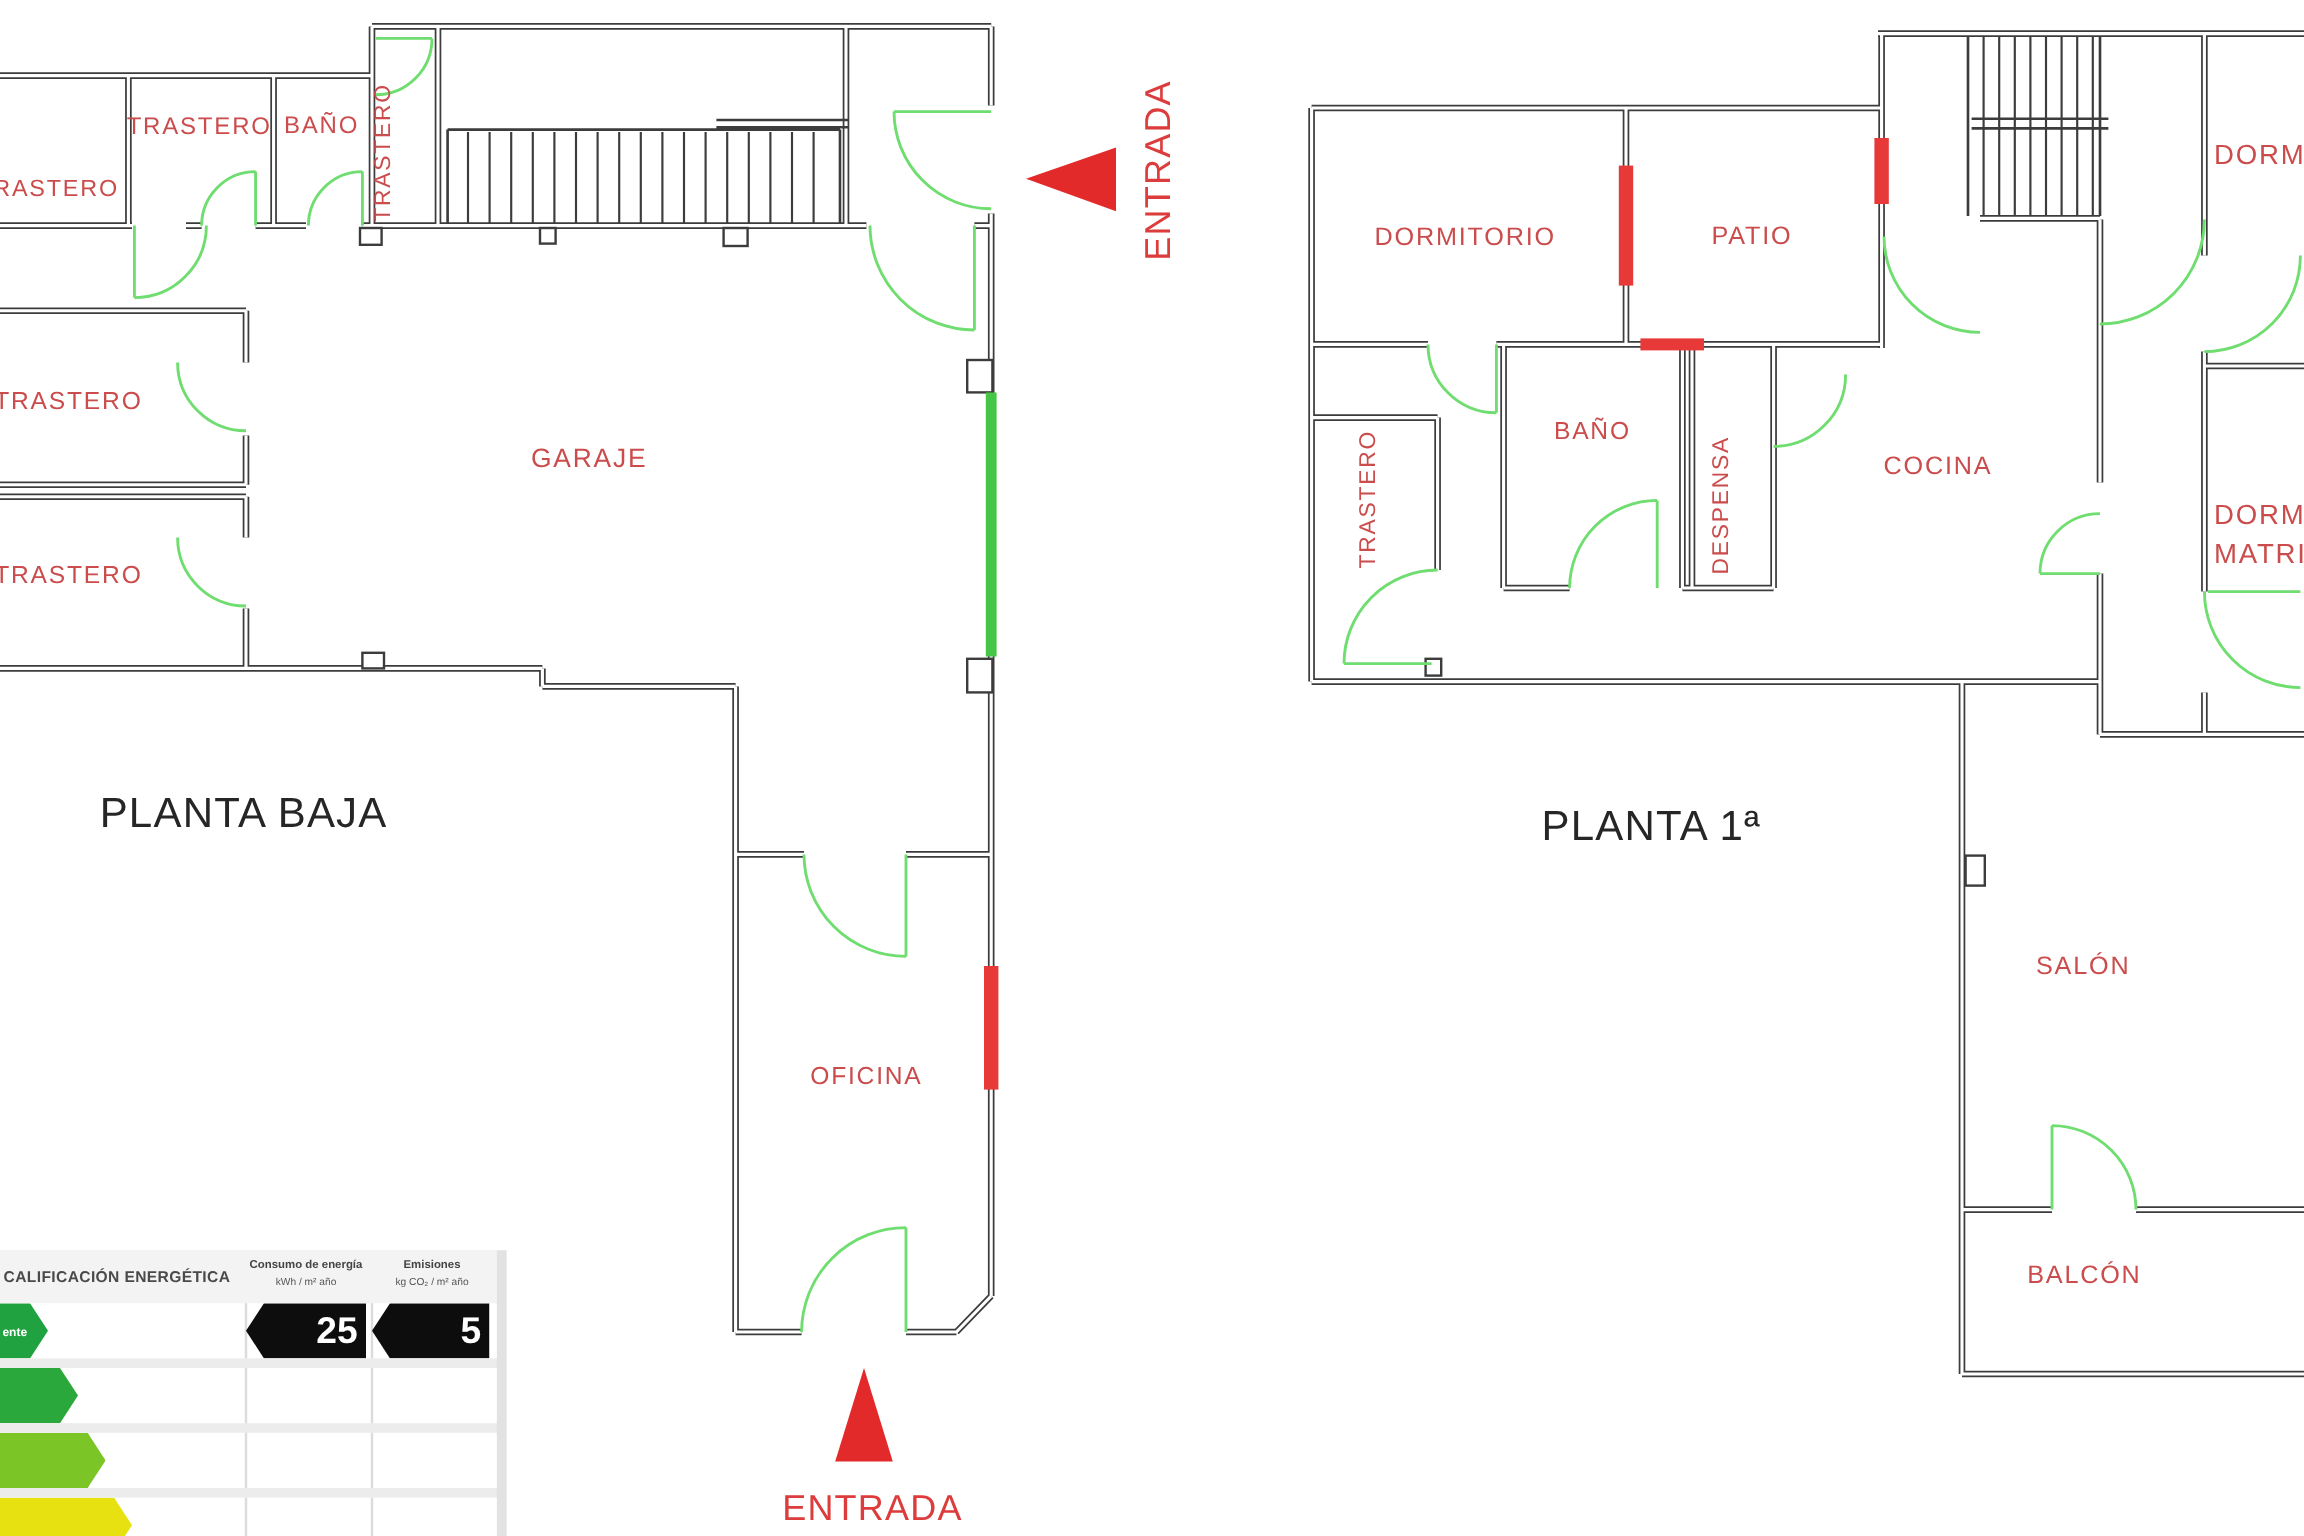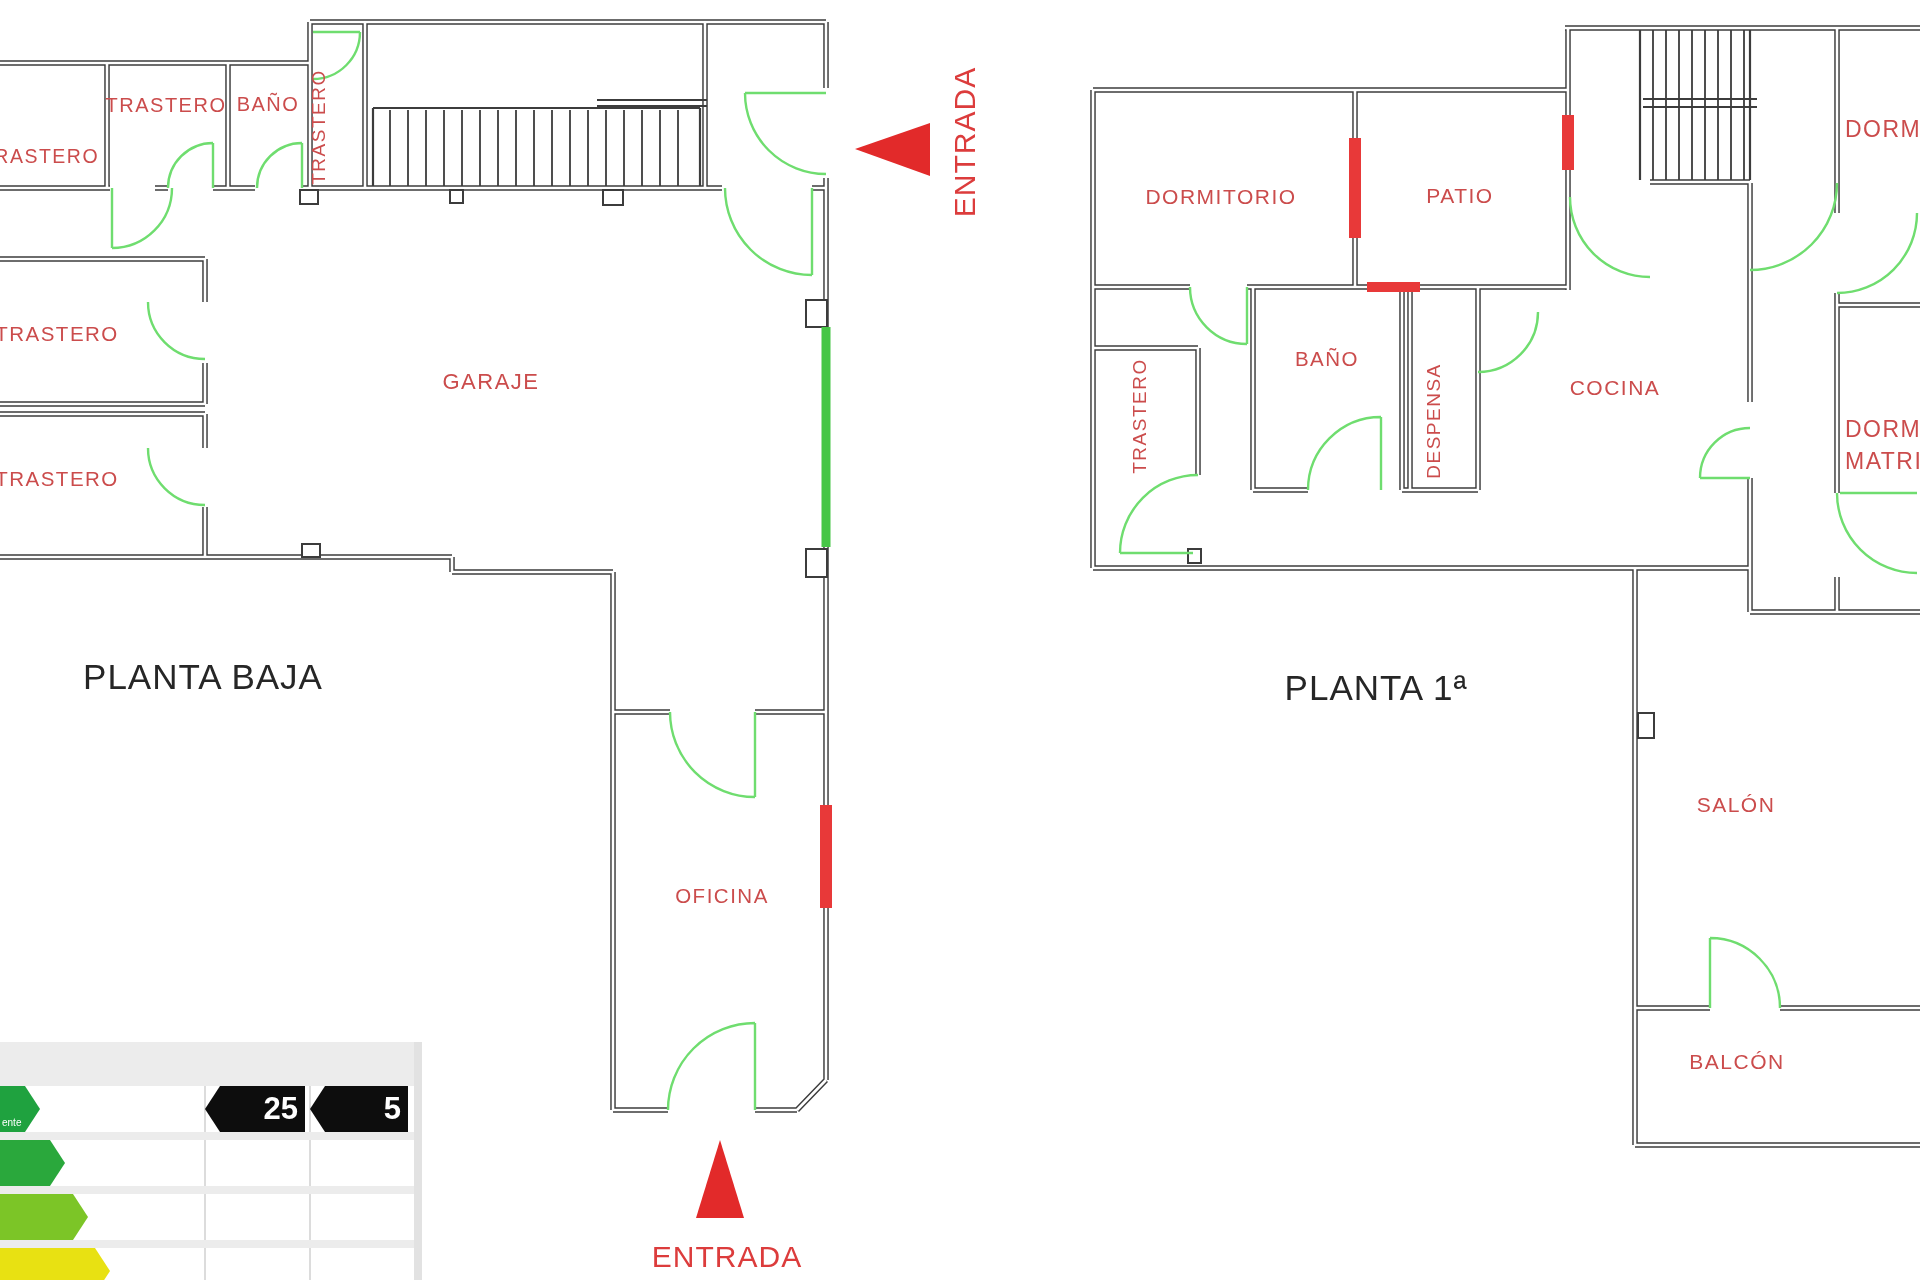--- a/index.html
+++ b/index.html
@@ -25,21 +25,21 @@
   #energy .rightband{position:absolute;right:0;top:0;width:8px;height:100%;background:#e2e2e2;}
   #energy header{position:absolute;left:0;top:0;width:414px;height:44px;background:#f3f3f3;}
   #energy .etitle{position:absolute;left:3px;top:14px;font-size:13px;font-weight:bold;color:#4a4a4a;letter-spacing:.3px;}
   #energy .colhead{position:absolute;top:6px;width:104px;text-align:center;font-size:9.5px;color:#444;font-weight:bold;line-height:1.5;}
   #energy .colhead .sub{font-weight:normal;font-size:8.5px;color:#555;}
   #energy .ch1{left:203px;} #energy .ch2{left:308px;}
   .erow{position:absolute;left:0;width:414px;height:46px;background:#fff;}
   .erow .cdiv{position:absolute;top:0;height:46px;width:2px;background:#dcdcdc;}
   .arrow{position:absolute;left:0;top:0;height:46px;
          clip-path:polygon(0 0,calc(100% - 15px) 0,100% 50%,calc(100% - 15px) 100%,0 100%);}
-  .arrow span{position:absolute;left:2px;bottom:4px;color:#fff;font-size:10px;font-weight:normal;}
+  .arrow span{position:absolute;left:2px;bottom:16px;color:#fff;font-size:10px;font-weight:bold;}
   .tag{position:absolute;top:0;height:46px;background:#0d0d0d;color:#fff;
        clip-path:polygon(15px 0,100% 0,100% 100%,15px 100%,0 50%);
        font-size:31px;font-weight:bold;text-align:right;line-height:46px;
        padding-right:7px;box-sizing:border-box;}
 </style>
 </head>
 <body>
 
 <div id="page">
 
@@ -159,20 +159,31 @@
       <text class="roomlbl" x="1736" y="812" font-size="21" text-anchor="middle">SALÓN</text>
       <text class="roomlbl" x="1737" y="1069" font-size="21" text-anchor="middle">BALCÓN</text>
       <text class="titlelbl" x="1376" y="700" font-size="35" text-anchor="middle">PLANTA 1ª</text>
     </g>
   </g>
 </svg>
 
 
 <div id="energy">
   <div class="rightband"></div>
+  <header>
+    <div class="etitle">CALIFICACIÓN ENERGÉTICA</div>
+    <div class="colhead ch1">
+      <div>Consumo de energía</div>
+      <div class="sub">kWh / m² año</div>
+    </div>
+    <div class="colhead ch2">
+      <div>Emisiones</div>
+      <div class="sub">kg CO₂ / m² año</div>
+    </div>
+  </header>
 
   <div class="erow" style="top:44px">
     <div class="cdiv" style="left:204px"></div>
         <div class="cdiv" style="left:309px"></div>
     <div class="arrow" style="width:40px;background:#1fa23f">
       <span>ente</span>
     </div>
     <div class="tag" style="left:205px;width:100px">25</div>
     <div class="tag" style="left:310px;width:98px">5</div>
   </div>

